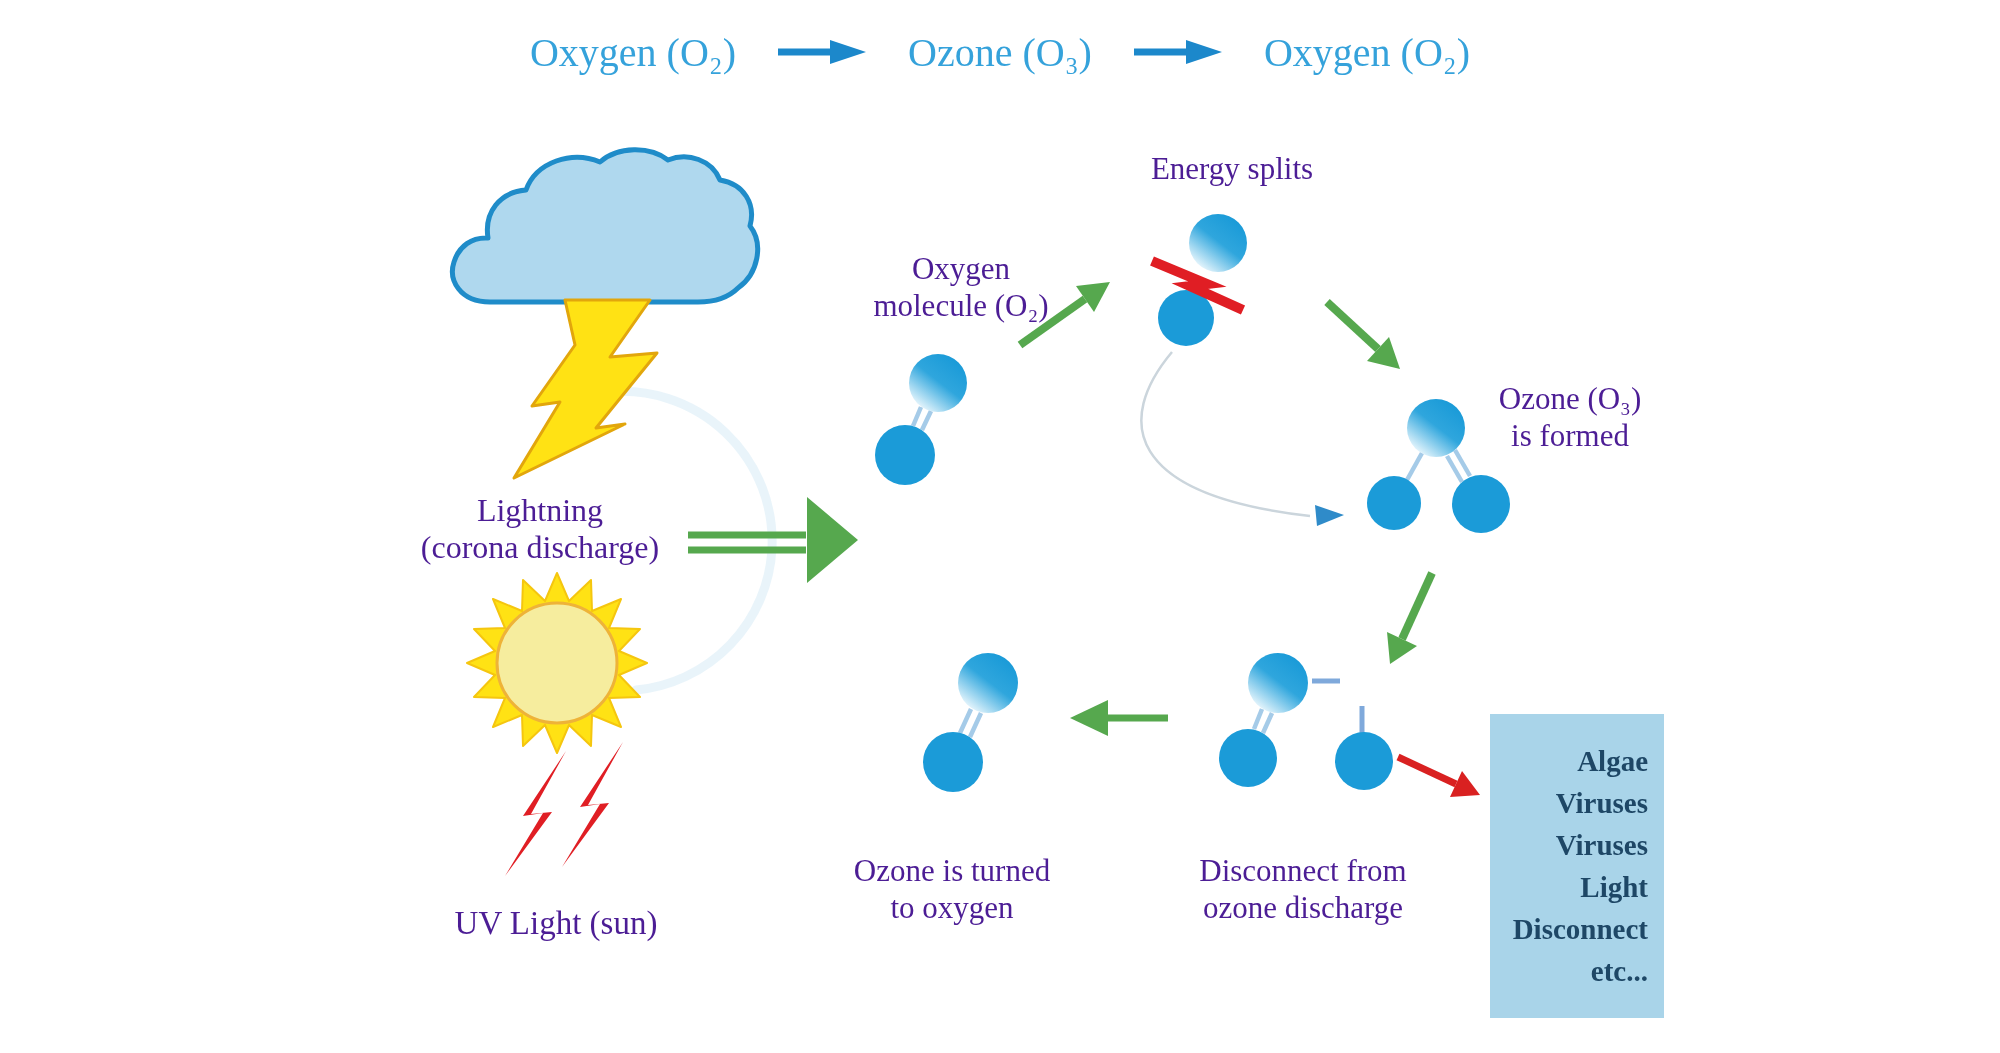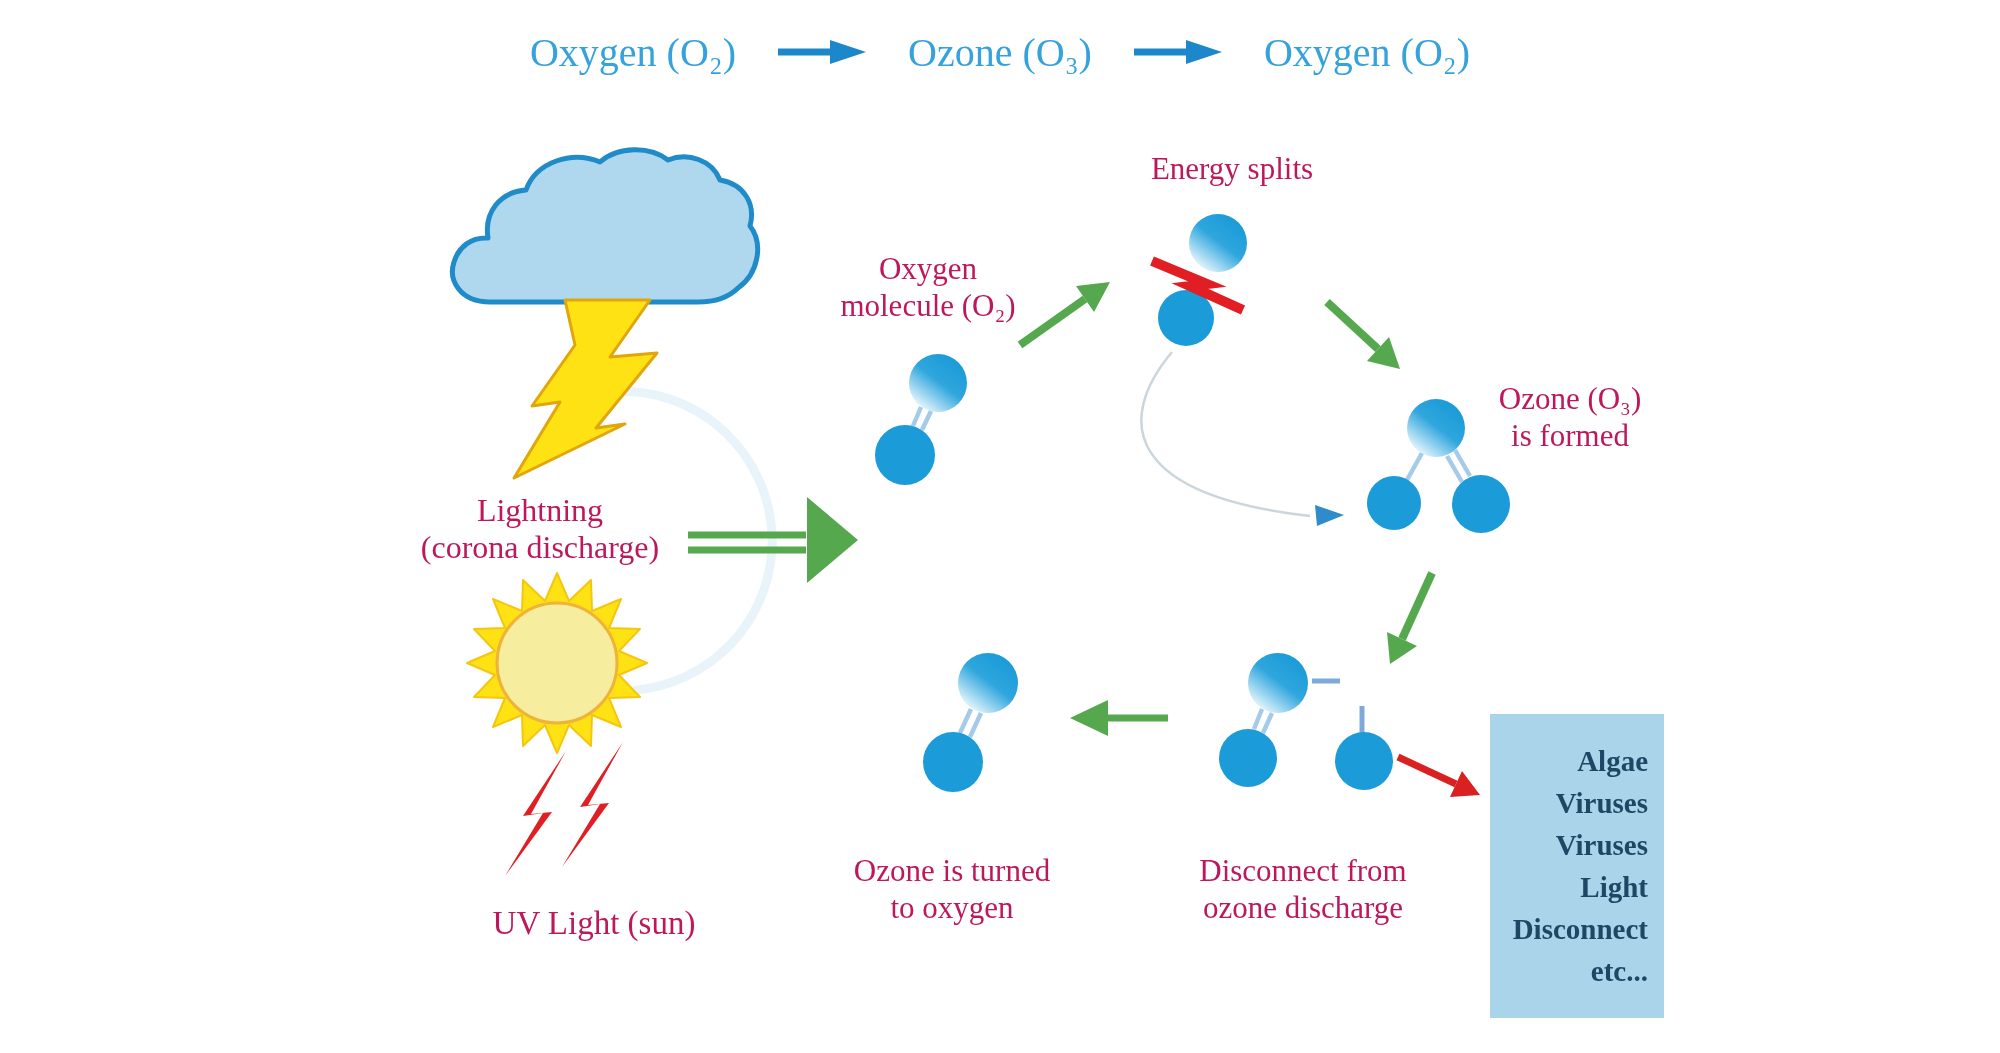--- a/index.html
+++ b/index.html
@@ -4,21 +4,21 @@
 <style>
   html,body{margin:0;padding:0;background:#fff;}
   .stage{position:relative;width:2000px;height:1053px;background:#ffffff;overflow:hidden;
          font-family:Liberation Serif, serif;}
   .stage svg.layer{position:absolute;left:0;top:0;}
   .title-row{position:absolute;left:390px;top:24px;width:1220px;height:56px;
              display:flex;justify-content:center;align-items:center;gap:40px;
              font-size:40px;color:#35A2DB;}
   .title-text{white-space:nowrap;}
   .label{position:absolute;transform:translateX(-50%);text-align:center;
-         white-space:pre-line;color:#be185d;font-size:31px;line-height:37px;}
+         white-space:pre-line;color:#4c1d95;font-size:31px;line-height:37px;}
   .label.big{font-size:32px;}
   .target-box{position:absolute;left:1490px;top:714px;width:174px;height:304px;
               background:#A9D4E9;display:flex;flex-direction:column;justify-content:center;
               align-items:flex-end;padding-right:16px;box-sizing:border-box;}
   .target-box .item{font-size:29px;line-height:42px;font-weight:bold;color:#1E4766;}
 </style>
 </head>
 <body>
 
 <div class="stage">
@@ -144,22 +144,22 @@
     <span class="title-text">Ozone (O₃)</span>
     <svg width="92" height="28" viewBox="0 0 92 28">
       <line x1="2" y1="14" x2="58" y2="14" stroke="#1C88CB" stroke-width="7"></line>
       <polygon points="54,2 54,26 90,14" fill="#1C88CB"></polygon>
     </svg>
     <span class="title-text">Oxygen (O₂)</span>
   </div>
 
   <div class="label big" style="left:540px;top:492px;">Lightning
 (corona discharge)</div>
-  <div class="label big" style="left:556px;top:905px;font-size:33px;margin-left:38px;">UV Light (sun)</div>
-  <div class="label" style="left:928px;top:250px;">Oxygen
+  <div class="label big" style="left:556px;top:905px;font-size:33px;">UV Light (sun)</div>
+  <div class="label" style="left:961px;top:250px;">Oxygen
 molecule (O₂)</div>
   <div class="label" style="left:1232px;top:150px;">Energy splits</div>
   <div class="label" style="left:1570px;top:380px;">Ozone (O₃)
 is formed</div>
   <div class="label" style="left:1303px;top:852px;">Disconnect from
 ozone discharge</div>
   <div class="label" style="left:952px;top:852px;">Ozone is turned
 to oxygen</div>
 
   <div class="target-box">

